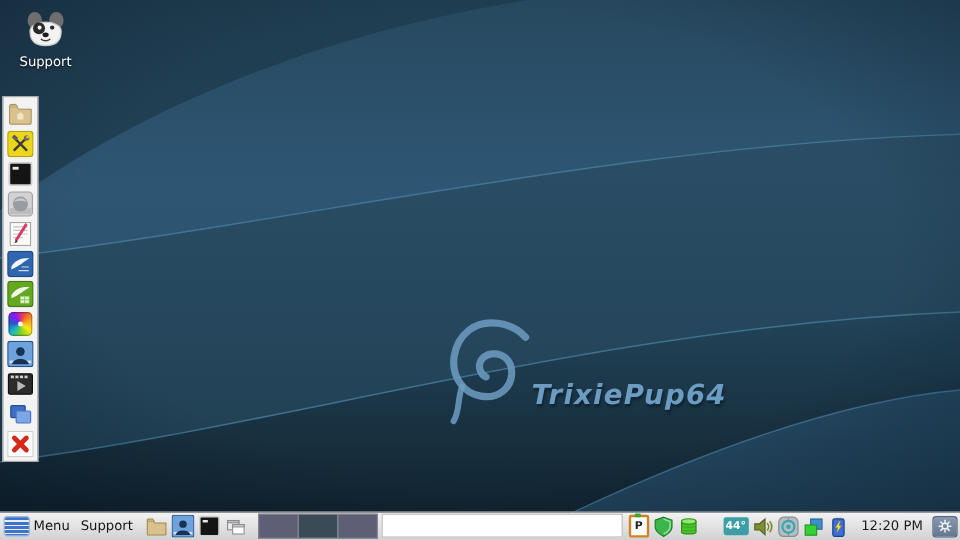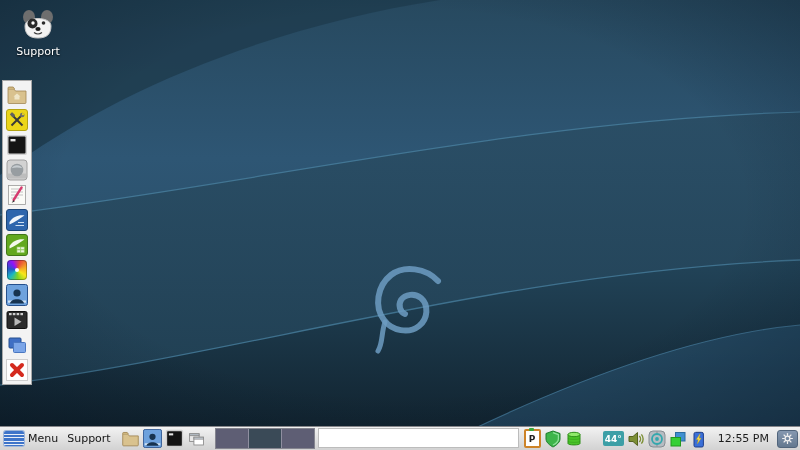--- a/index.html
+++ b/index.html
@@ -91,20 +91,21 @@
     <path d="M0 385 C240 355 500 272 800 260" fill="none" stroke="#427795" stroke-width="1.3" opacity="0.9"></path>
     <path d="M430 450 C560 385 690 335 800 325 V450 Z" fill="#2a5472" opacity="0.6"></path>
     <path d="M430 450 C560 385 690 335 800 325" fill="none" stroke="#4a82a4" stroke-width="1.1" opacity="0.7"></path>
     <g>
       <path d="M438 281 C426 268 404 265 391 275 C377 286 374 307 384 320 C392 331 409 334 419 326 C428 319 429 305 421 298 C415 293 405 294 401 300 C398 305 400 312 405 314" fill="none" stroke="#6d9cc2" stroke-width="6" stroke-linecap="round" opacity="0.85"></path>
       <path d="M385 322 C381 334 383 343 378 351" fill="none" stroke="#6d9cc2" stroke-width="5" stroke-linecap="round" opacity="0.85"></path>
     </g>
     <rect width="800" height="450" fill="url(#gVig)"></rect>
   </svg>
 
+  <div class="brand-text">TrixiePup64</div>
 
   <div class="support">
     <svg viewBox="0 0 34 34">
       <ellipse cx="8" cy="9" rx="6" ry="7" fill="#6e6e6e"></ellipse>
       <ellipse cx="26" cy="9" rx="6" ry="7" fill="#6e6e6e"></ellipse>
       <path d="M4 18 C4 8 30 8 30 18 C30 26 26 30 17 30 C8 30 4 26 4 18 Z" fill="#f2f2f2" stroke="#c6c6c6"></path>
       <circle cx="11.5" cy="15.5" r="5" fill="#2a2a2a"></circle>
       <circle cx="12" cy="15" r="1.7" fill="#fff"></circle>
       <circle cx="22.5" cy="15" r="1.8" fill="#2a2a2a"></circle>
       <ellipse cx="17" cy="21" rx="2.6" ry="2" fill="#1c1c1c"></ellipse>
@@ -315,21 +316,21 @@
       </span>
       <span>
         <svg viewBox="0 0 18 18">
           <rect x="6.2" y="0.8" width="5" height="2" rx="0.5" fill="#d8dde2"></rect>
           <rect x="4" y="2.4" width="9.4" height="14.6" rx="1.5" fill="#3a6fd8" stroke="#1f3f8a"></rect>
           <path d="M9.8 4.2 L6.3 9.6 H8.3 L7.4 13.8 L11.1 8.2 H9 L10.2 4.2 Z" fill="#ffe14a" stroke="#c9a500" stroke-width="0.4"></path>
         </svg>
       </span>
     </div>
 
-    <div class="clock">12:55 PM</div>
+    <div class="clock">12:20 PM</div>
 
     <div class="gear-btn">
       <svg viewBox="0 0 18 18">
         <g stroke="#f0f0f0" stroke-width="1.7" stroke-linecap="round">
           <circle cx="9" cy="9" r="3.3" fill="none"></circle>
           <line x1="9" y1="2.2" x2="9" y2="4.6"></line>
             <line x1="9" y1="13.4" x2="9" y2="15.8"></line>
           <line x1="2.2" y1="9" x2="4.6" y2="9"></line>
             <line x1="13.4" y1="9" x2="15.8" y2="9"></line>
           <line x1="4.2" y1="4.2" x2="5.9" y2="5.9"></line>

